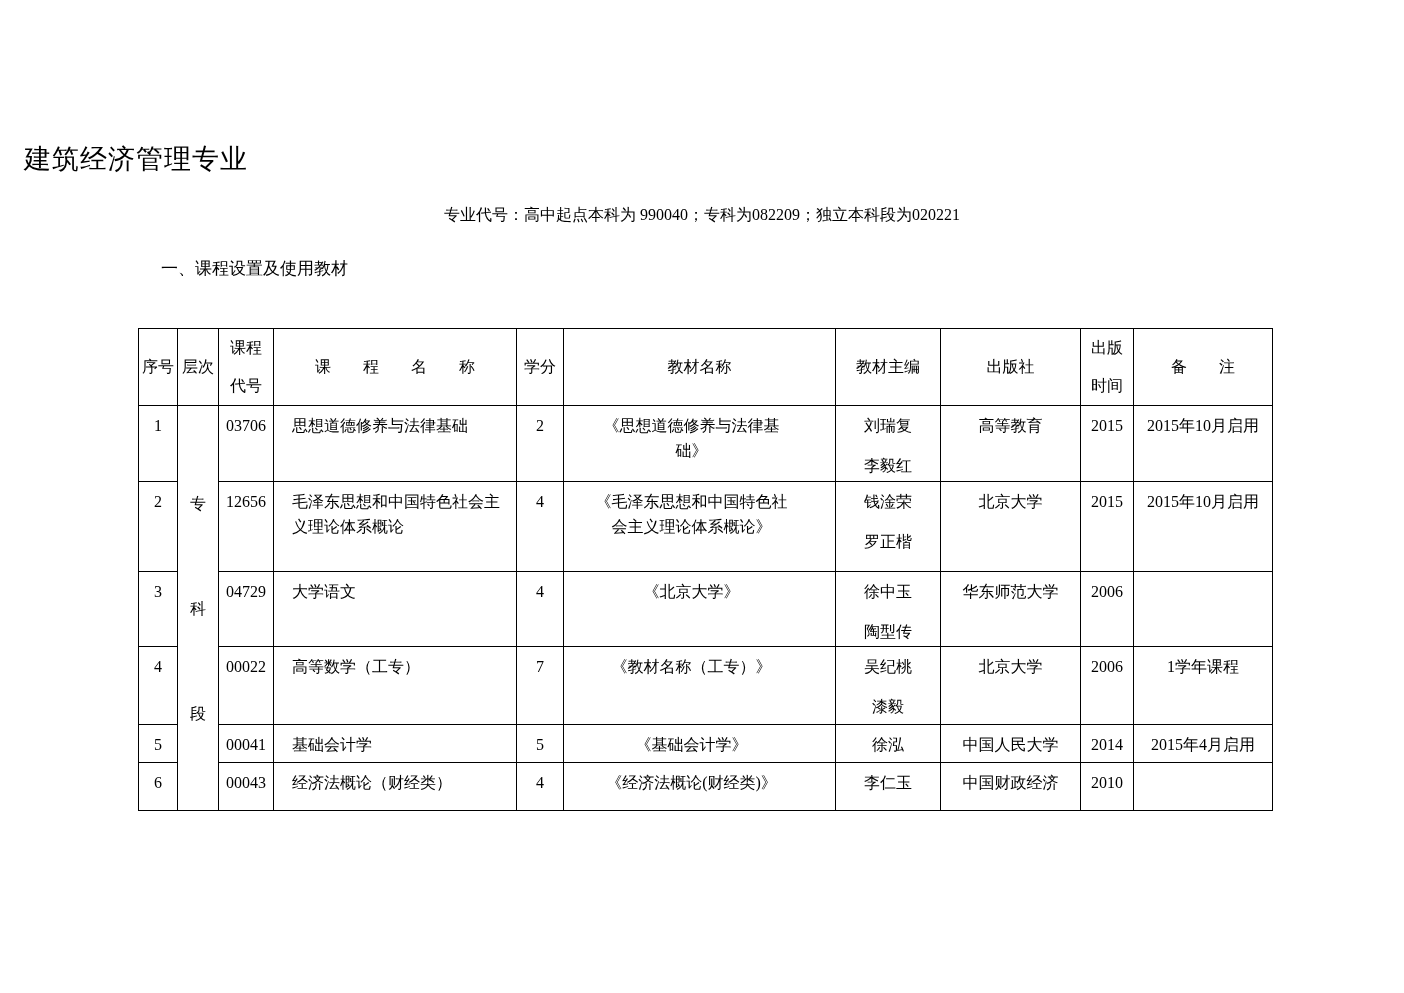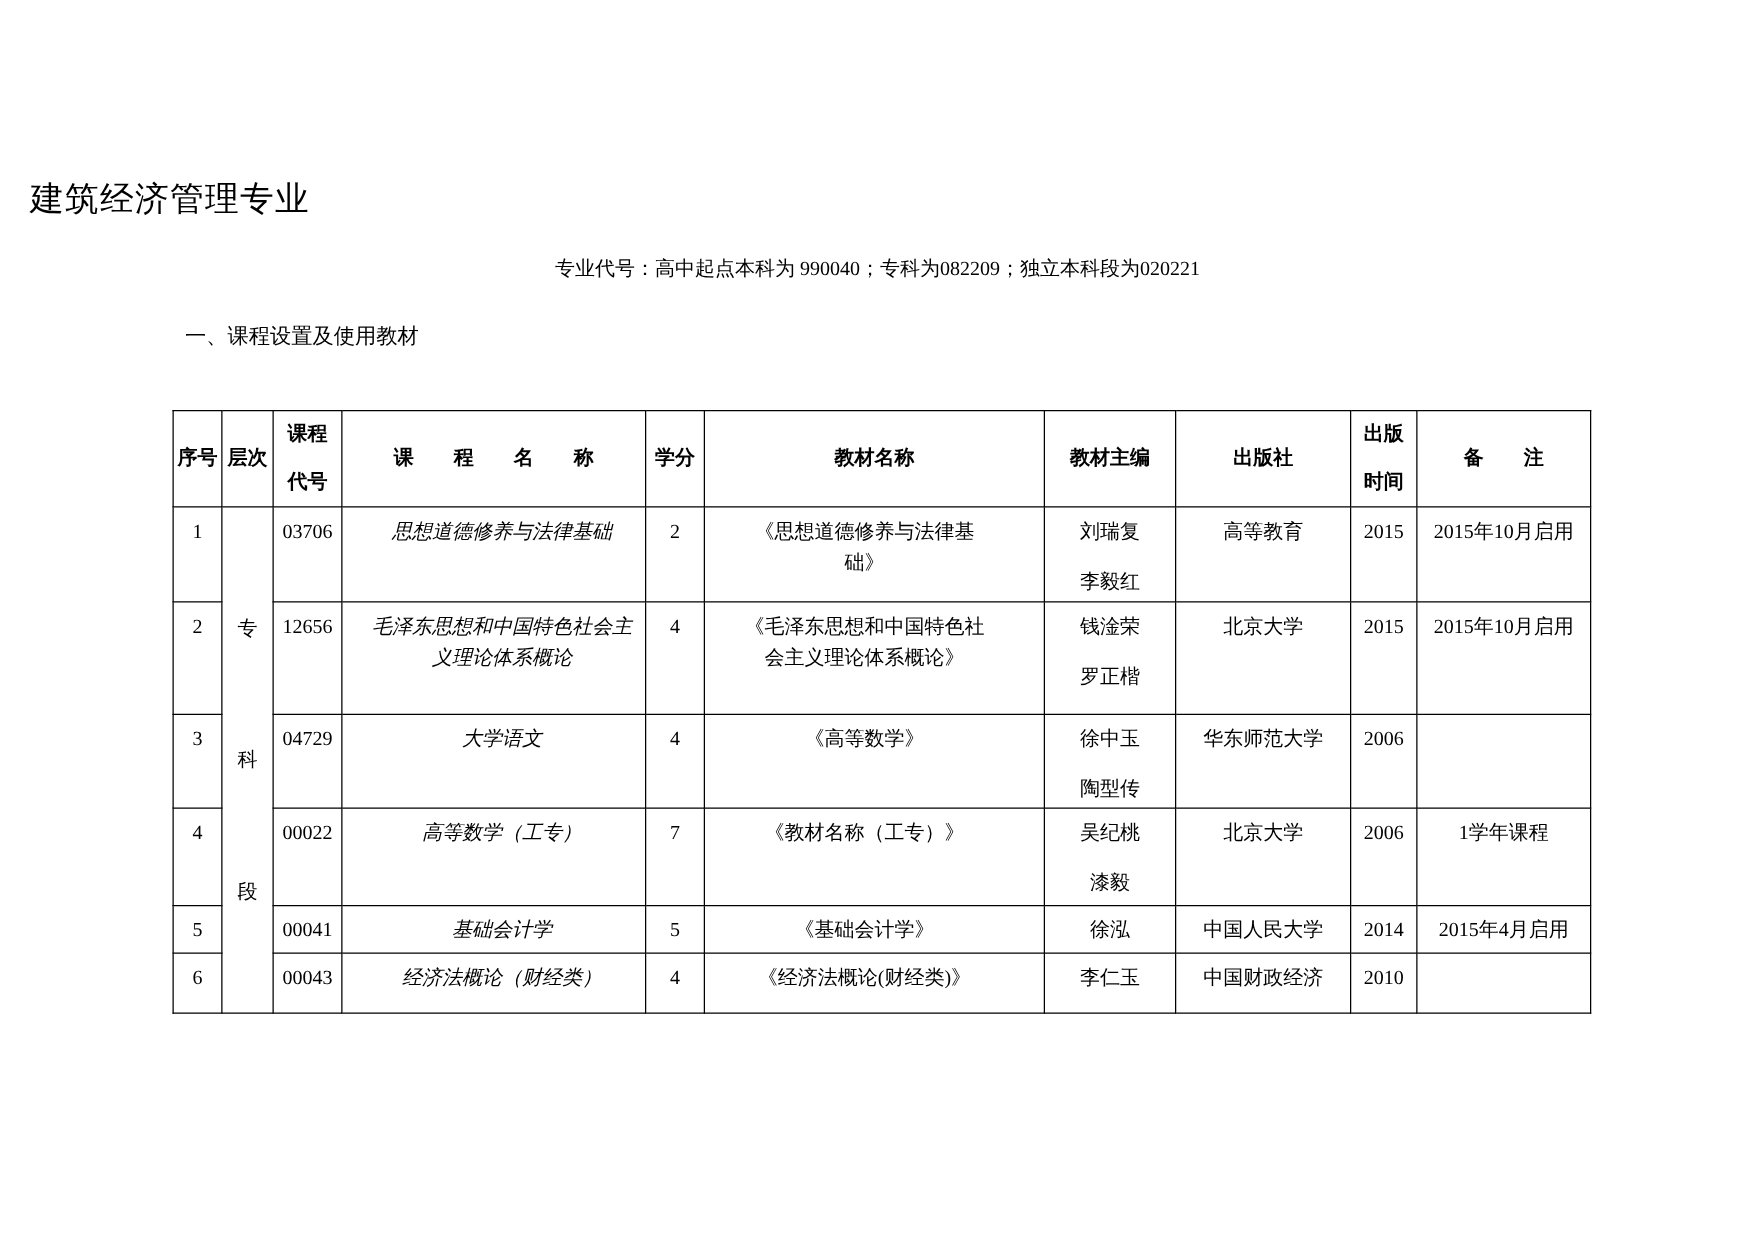--- a/index.html
+++ b/index.html
@@ -27,53 +27,52 @@
     position: absolute;
     top: 205px;
     left: 0;
     width: 1404px;
     text-align: center;
     font-size: 16px;
   }
   .section-heading {
     position: absolute;
     top: 257px;
-    left: 148px;
+    left: 161px;
     font-size: 17px;
   }
   table.courses {
     position: absolute;
     top: 328px;
     left: 138px;
     width: 1134px;
     border-collapse: collapse;
     table-layout: fixed;
     font-size: 16px;
   }
   .courses th, .courses td {
     border: 1.5px solid #000000;
     padding: 0 2px;
     text-align: center;
   }
   .courses thead th {
-    font-weight: 700;
+    font-weight: 400;
     vertical-align: middle;
     line-height: 38px;
     white-space: pre-line;
   }
   .courses tbody td {
     vertical-align: top;
     padding-top: 7px;
     line-height: 25px;
   }
   .courses td.course-cell {
-    text-align: center;
+    text-align: left;
     padding-left: 18px;
     padding-right: 5px;
-    font-style: italic;
   }
   .courses td.textbook-cell {
     padding-left: 24px;
     padding-right: 40px;
   }
   .courses td.editors-cell .editor + .editor {
     margin-top: 15px;
   }
   .courses td.level-cell {
     vertical-align: middle;
@@ -165,21 +164,21 @@
       </td>
       <td>北京大学</td>
       <td>2015</td>
       <td>2015年10月启用</td>
     </tr>
     <tr class="hr-3">
       <td>3</td>
       <td>04729</td>
       <td class="course-cell">大学语文</td>
       <td>4</td>
-      <td class="textbook-cell">《高等数学》</td>
+      <td class="textbook-cell">《北京大学》</td>
       <td class="editors-cell">
         <div class="editor">徐中玉</div>
         <div class="editor">陶型传</div>
       </td>
       <td>华东师范大学</td>
       <td>2006</td>
       <td></td>
     </tr>
     <tr class="hr-4">
       <td>4</td>

